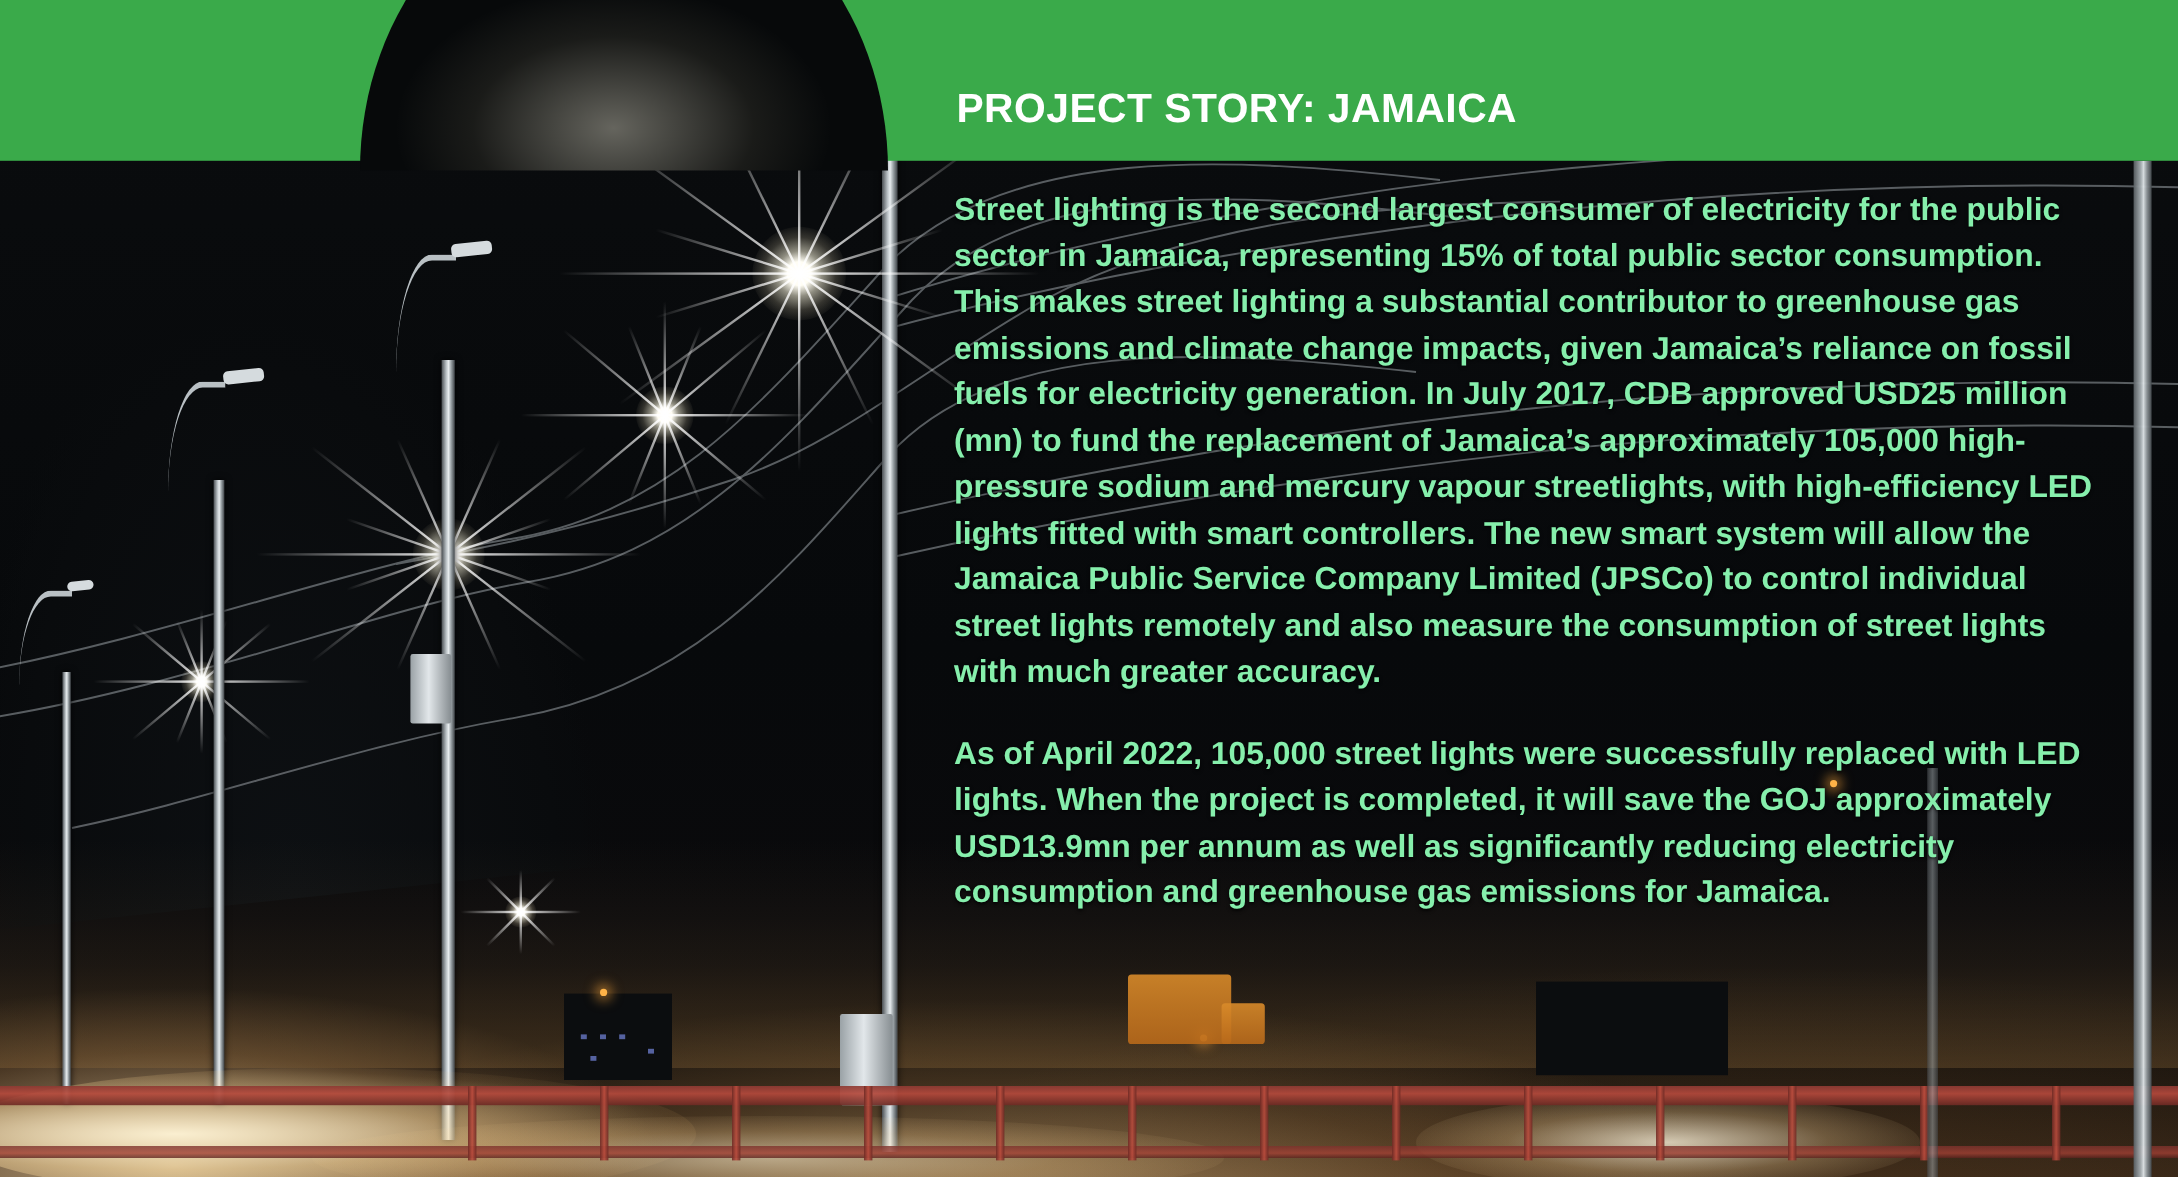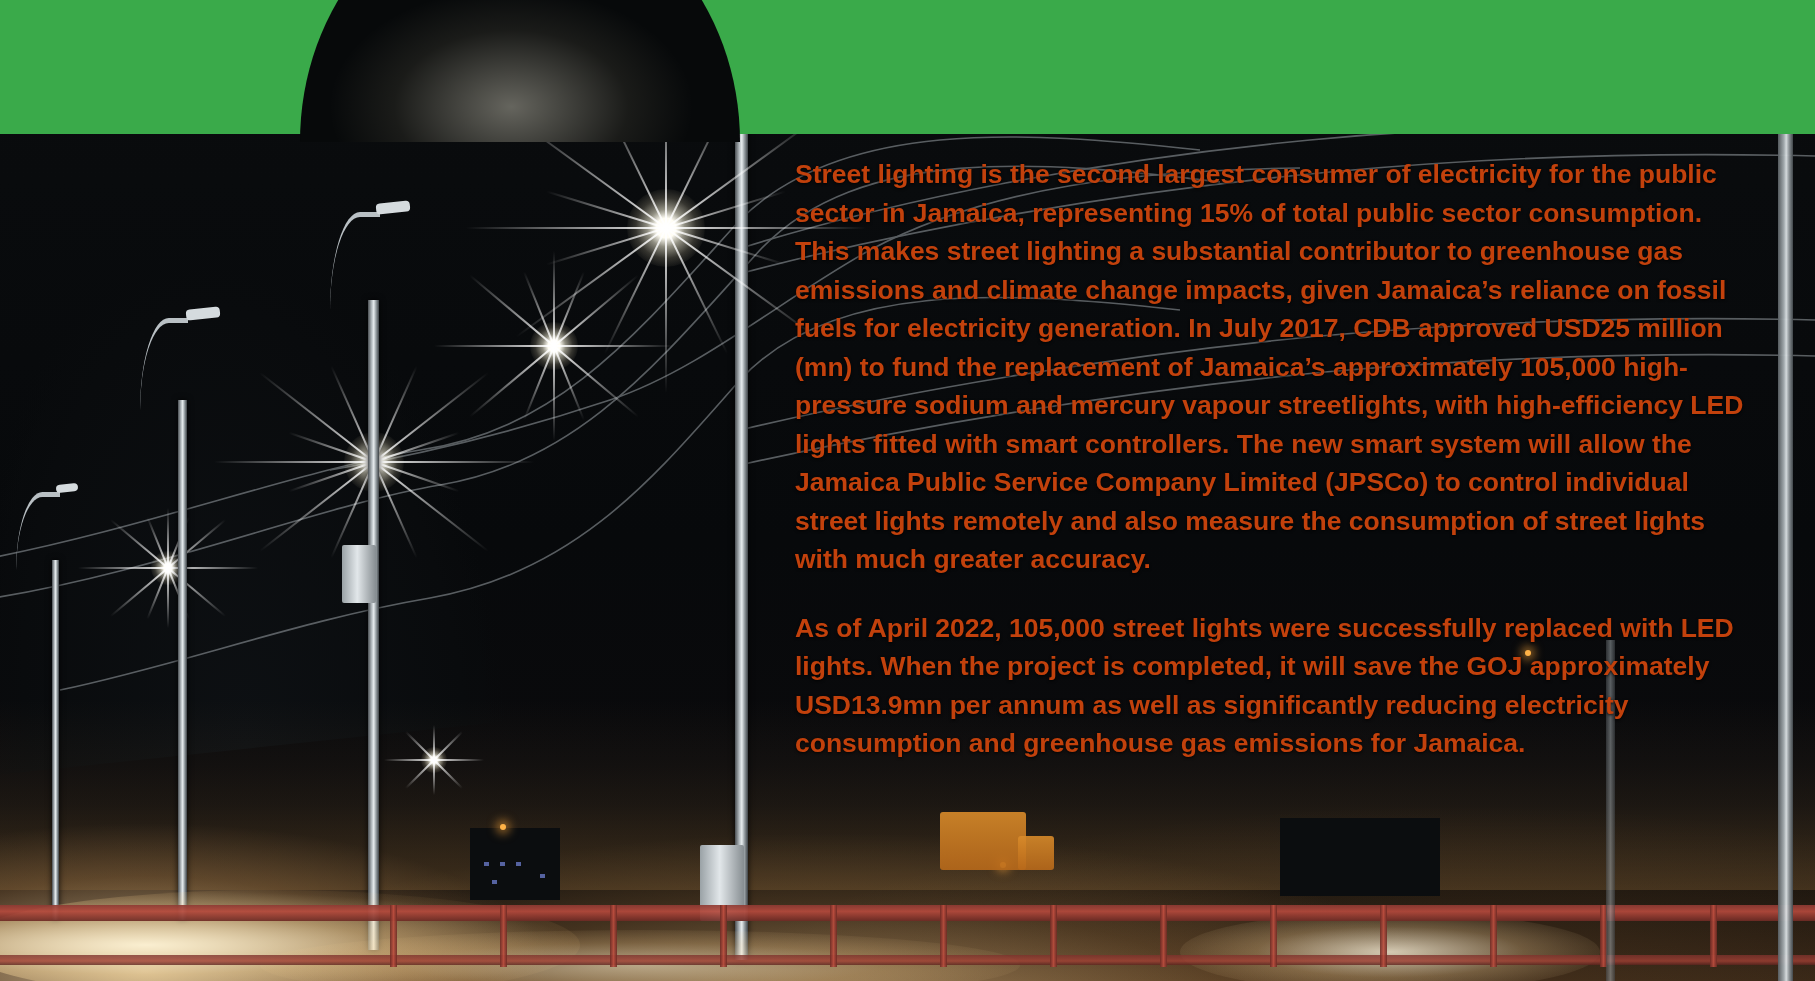--- a/index.html
+++ b/index.html
@@ -160,21 +160,21 @@
     white-space: nowrap;
   }
 
   
   .copy {
     position: absolute;
     left: 795px;
     top: 155px;
     width: 960px;
     z-index: 8;
-    color: #c2410c;
+    color: #86efac;
     font-size: 26.5px;
     line-height: 38.5px;
     font-weight: 600;
     text-shadow: 0 1px 3px rgba(0,0,0,0.85);
   }
   .copy p {
     margin: 0 0 30px 0;
   }
   .copy p:last-child { margin-bottom: 0; }
 
@@ -347,19 +347,20 @@
     <div class="railpost" style="left:1380px;"></div>
     <div class="railpost" style="left:1490px;"></div>
     <div class="railpost" style="left:1600px;"></div>
     <div class="railpost" style="left:1710px;"></div>
   </div>
 
   <div class="green-band"></div>
   <div class="arch"></div>
   <div class="arch-glow"></div>
 
+  <h1 class="band-title">PROJECT STORY: JAMAICA</h1>
 
   <div class="copy">
     <p>Street lighting is the second largest consumer of electricity for the public sector in Jamaica, representing 15% of total public sector consumption. This makes street lighting a substantial contributor to greenhouse gas emissions and climate change impacts, given Jamaica’s reliance on fossil fuels for electricity generation. In July 2017, CDB approved USD25 million (mn) to fund the replacement of Jamaica’s approximately 105,000 high-pressure sodium and mercury vapour streetlights, with high-efficiency LED lights fitted with smart controllers. The new smart system will allow the Jamaica Public Service Company Limited (JPSCo) to control individual street lights remotely and also measure the consumption of street lights with much greater accuracy.</p>
     <p>As of April 2022, 105,000 street lights were successfully replaced with LED lights. When the project is completed, it will save the GOJ approximately USD13.9mn per annum as well as significantly reducing electricity consumption and greenhouse gas emissions for Jamaica.</p>
   </div>
 
 </div>
 
 </body></html>

